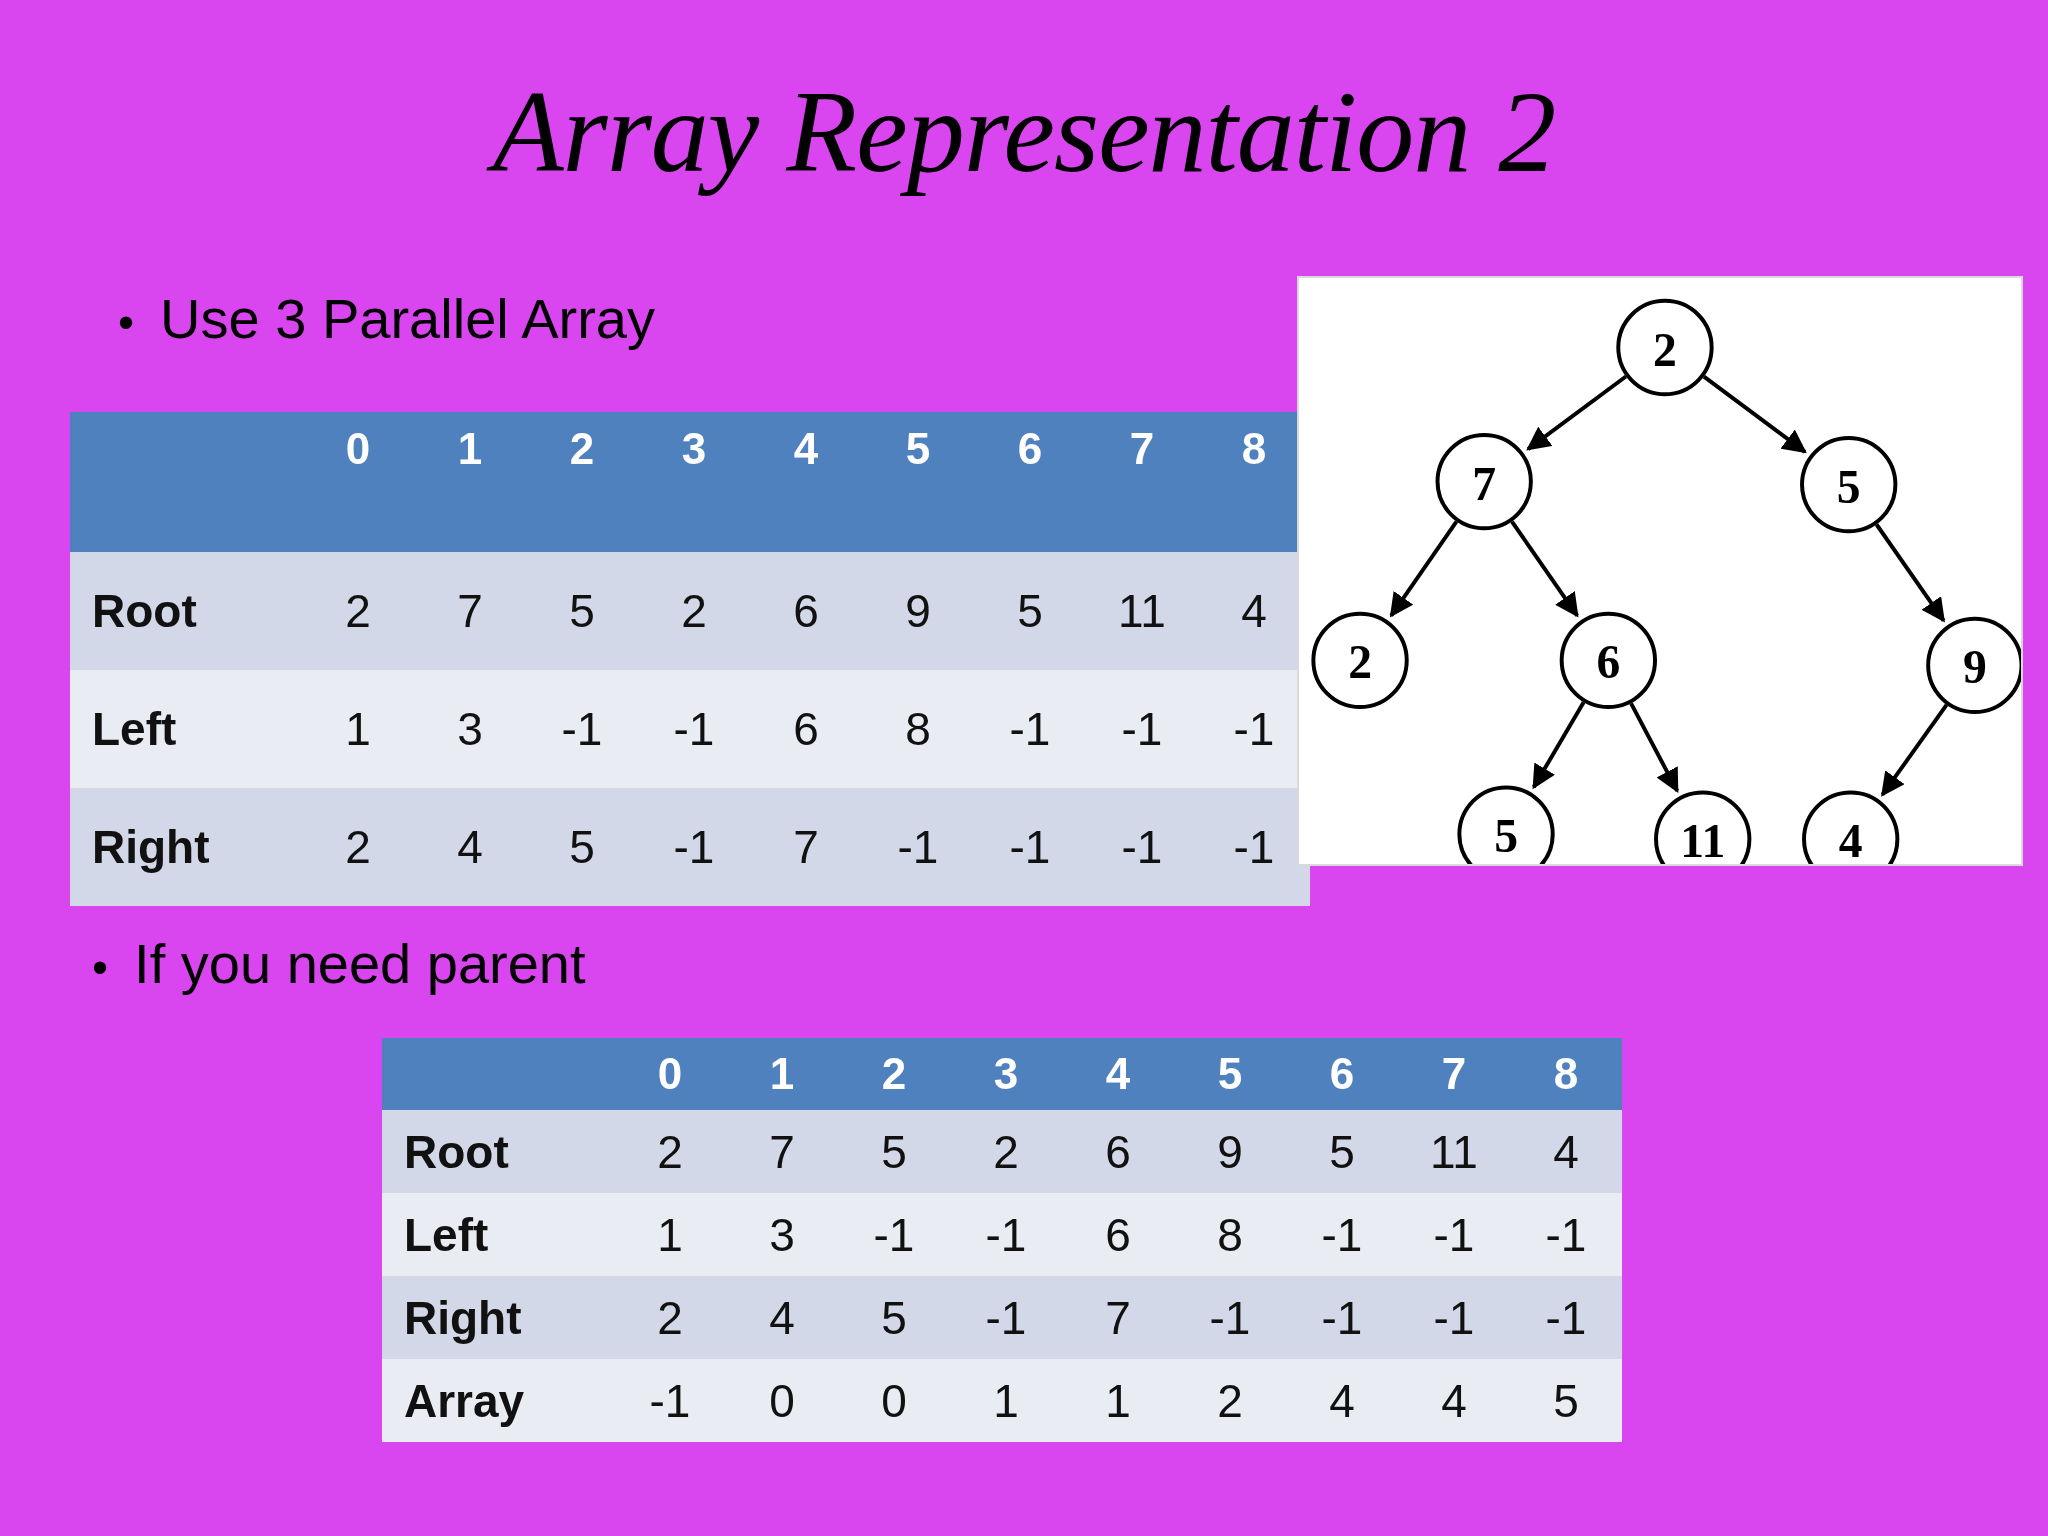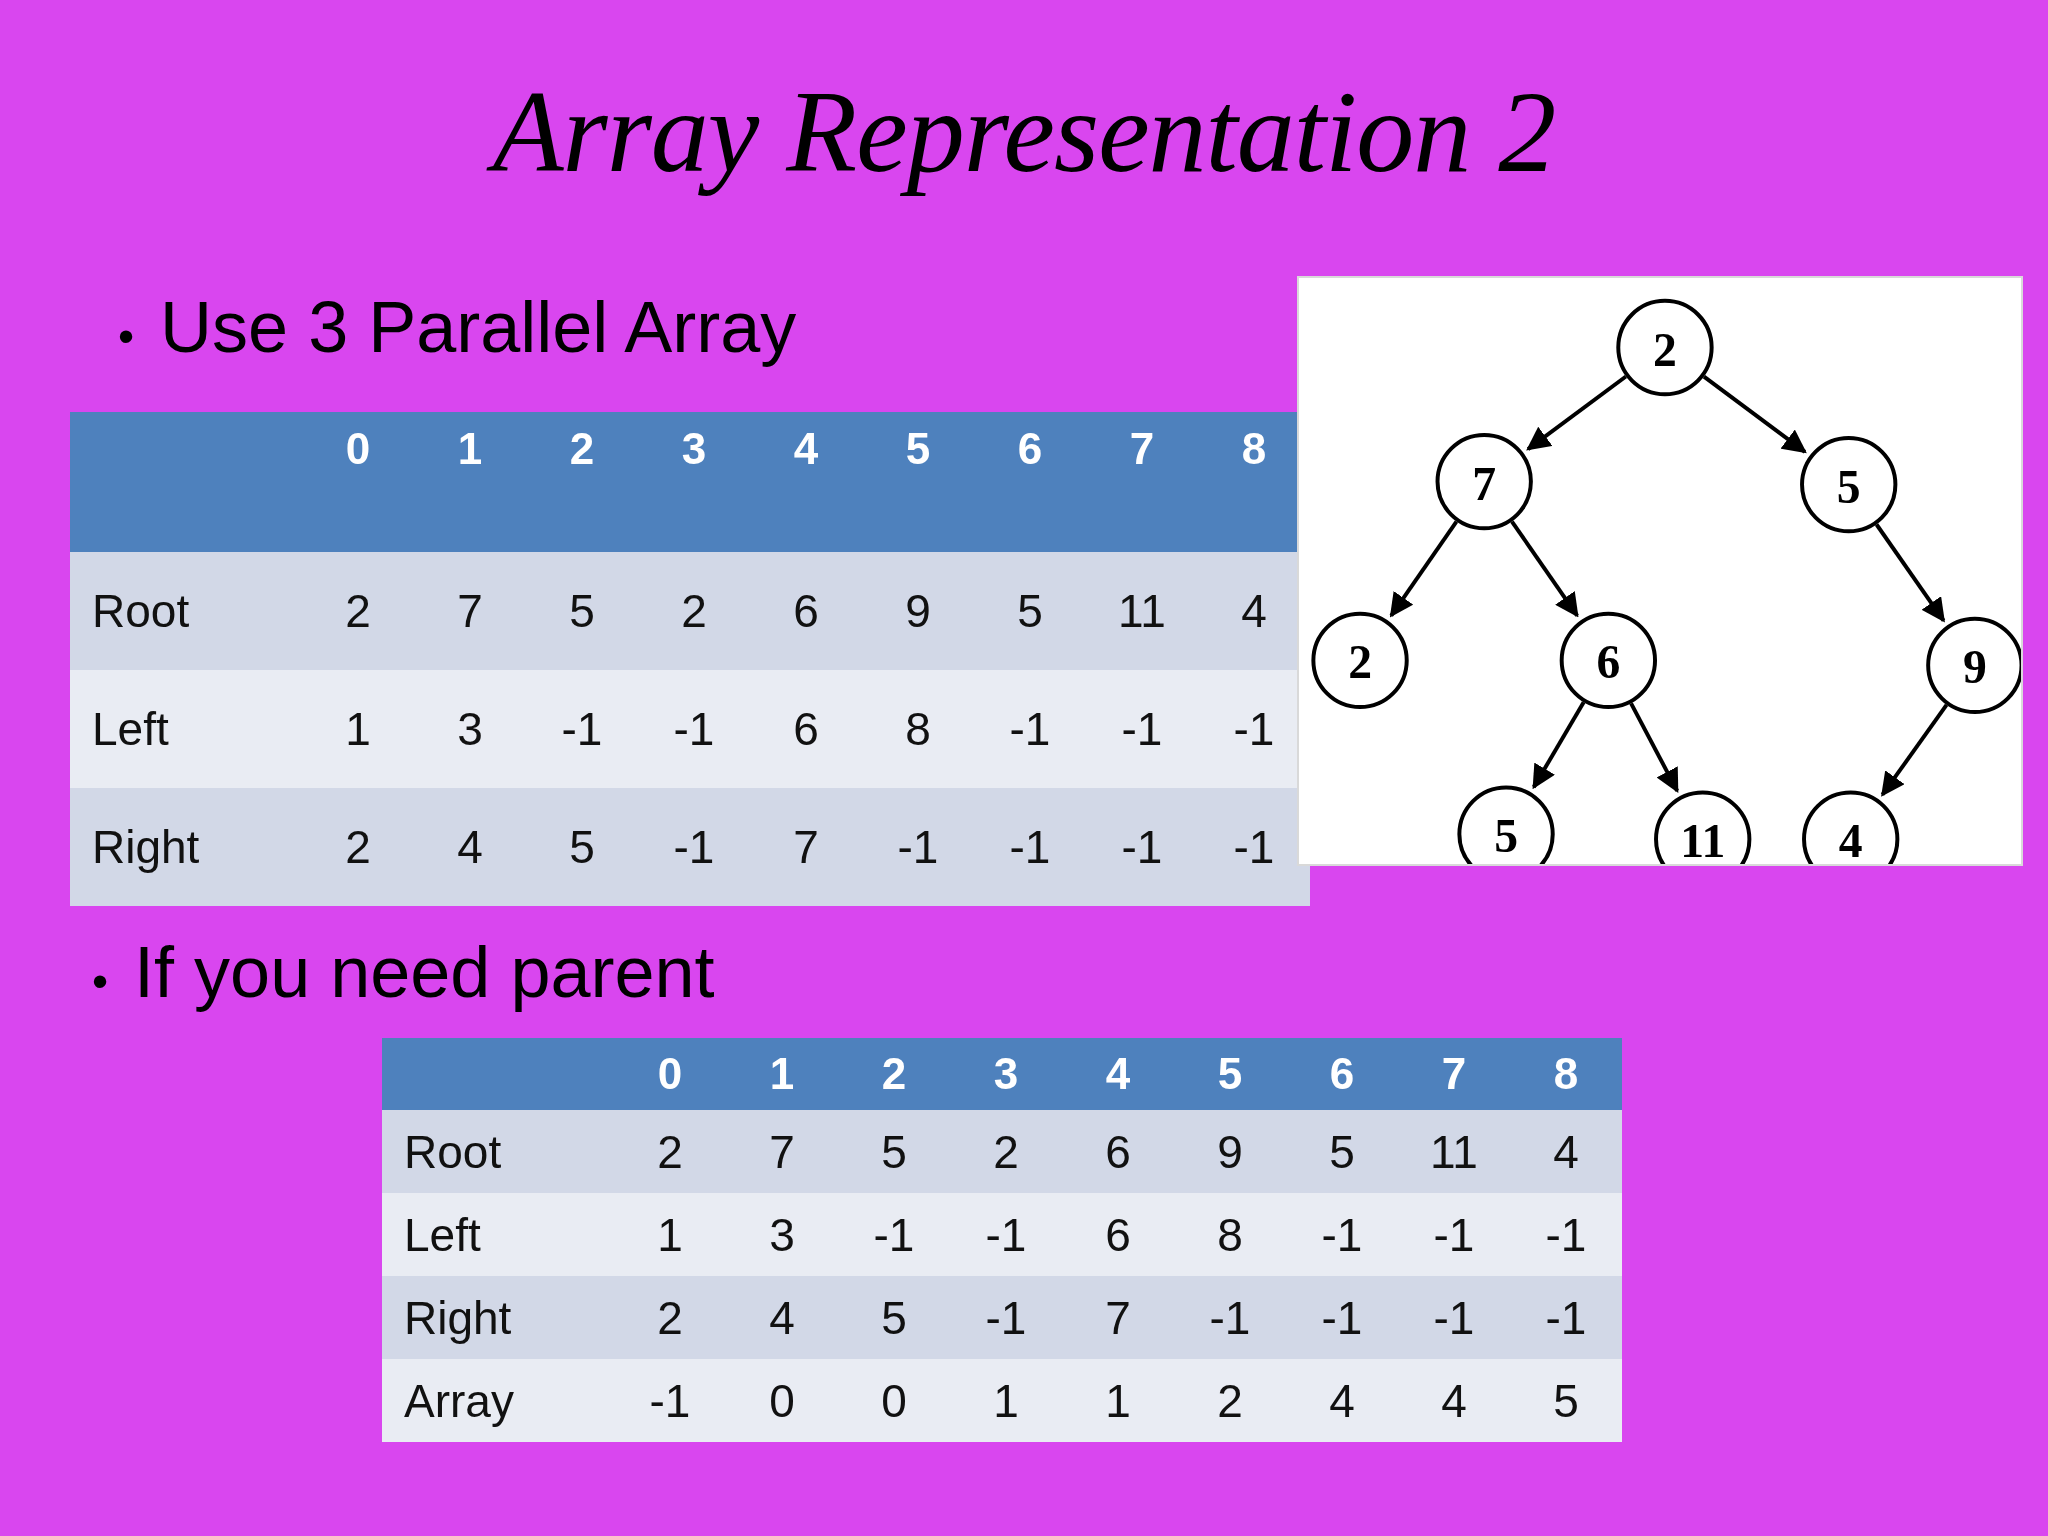--- a/index.html
+++ b/index.html
@@ -40,21 +40,21 @@
     align-items: baseline;
     color: #000000;
     white-space: nowrap;
   }
   .bullet-dot {
     font-size: 46px;
     line-height: 1;
     margin-right: 26px;
   }
   .bullet-text {
-    font-size: 72px;
+    font-size: 56px;
     line-height: 1.05;
     font-weight: 400;
   }
   #bullet-1 { left: 118px; top: 290px; }
   #bullet-2 { left: 92px;  top: 935px; }
 
   
   .ptable {
     position: absolute;
     border-collapse: collapse;
@@ -71,20 +71,21 @@
     white-space: nowrap;
   }
   .ptable .hdr-row th {
     background: #4E81BD;
     color: #ffffff;
     font-weight: bold;
   }
   .ptable .lbl {
     text-align: left;
     padding-left: 22px;
+    font-weight: bold;
   }
   .row-dark  td { background: #D2D8E7; }
   .row-light td { background: #E9ECF3; }
 
   
   #table-1 { left: 70px; top: 412px; width: 1220px; }
   #table-1 .hdr-row th { height: 128px; font-size: 44px; vertical-align: top; padding-top: 12px; }
   #table-1 tbody tr { height: 118px; }
   #table-1 .lbl { width: 210px; }
   #table-1 .c { width: 112px; }

